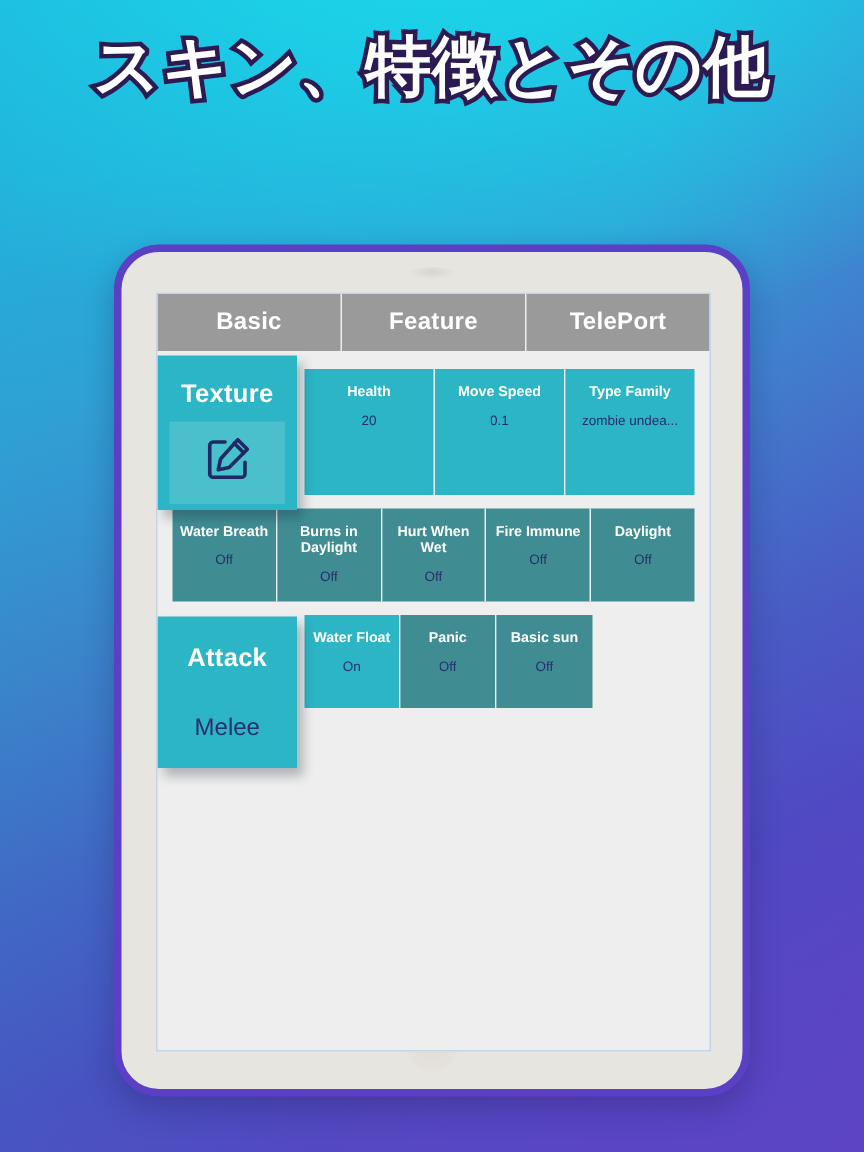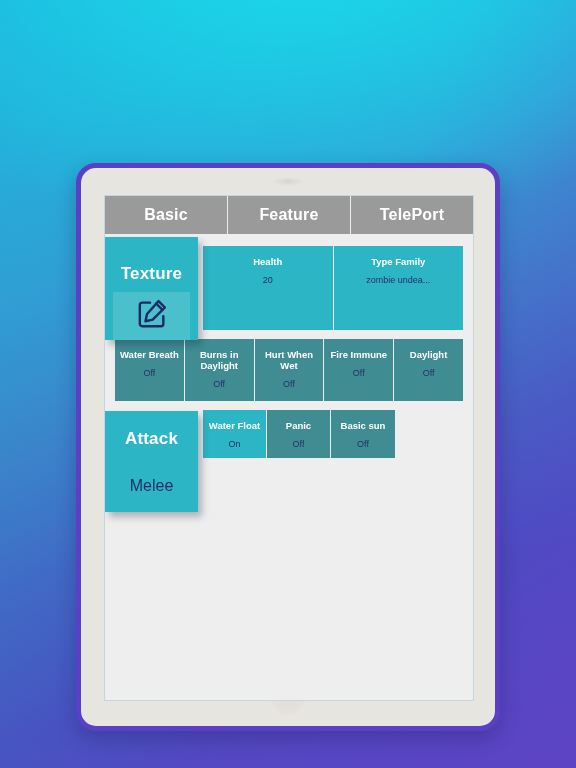--- a/index.html
+++ b/index.html
@@ -75,21 +75,21 @@
 
   
   #tablet {
     position: absolute;
     left: 76px;
     top: 163px;
     width: 424px;
     height: 568px;
     background: #e7e5e0;
     border: 5px solid #5b3fc4;
-    border-radius: 20px;
+    border-radius: 30px;
     box-sizing: border-box;
     box-shadow: 0 8px 20px rgba(30,20,80,0.28);
     z-index: 6;
   }
   #tablet-camera {
     position: absolute;
     top: 10px;
     left: 50%;
     transform: translateX(-50%);
     width: 30px;
@@ -188,38 +188,38 @@
 
   
   #row1 { height: 84px; padding-left: 88px; }
   #row1 .cell { flex: 1 1 0; }
 
   
   #row2 { height: 62px; }
   #row2 .cell { flex: 1 1 0; }
 
   
-  #row3 { height: 48px; padding-left: 88px; }
+  #row3 { height: 62px; padding-left: 88px; }
   #row3 .cell { width: 64px; flex: 0 0 64px; }
 
   
   .big-card {
     position: absolute;
     background: #2cb5c4;
     box-shadow: 4px 5px 7px rgba(30,40,60,0.30);
     z-index: 5;
     display: flex;
     flex-direction: column;
     align-items: center;
   }
   .big-title {
     color: #ffffff;
     font-size: 17px;
     font-weight: bold;
-    margin-top: 27px;
+    margin-top: 16px;
     letter-spacing: 0.2px;
   }
   #texture-card {
     left: 0px;
     top: 3px;
     width: 93px;
     height: 103px;
   }
   #texture-icon-box {
     width: 77px;
@@ -245,40 +245,45 @@
     margin-top: 12px;
   }
 </style>
 </head>
 <body>
 
 <div id="bg"></div>
 <div id="bg-overlay"></div>
 
 <div id="headline">
+  <span class="hl-line hl-white" id="hl-line2">スキン、特徴とその他</span>
 </div>
 
 <div id="tablet">
   <div id="tablet-camera"></div>
   <div id="tablet-home"></div>
 
   <div id="screen">
 
     <div id="tabbar">
       <div class="tab">Basic</div>
       <div class="tab">Feature</div>
       <div class="tab">TelePort</div>
     </div>
 
     <div id="content">
 
       <div class="row" id="row1">
         <div class="cell teal-light">
           <div class="cell-title">Health</div>
           <div class="cell-value">20</div>
+        </div>
+        <div class="cell teal-light">
+          <div class="cell-title">Move Speed</div>
+          <div class="cell-value">0.1</div>
         </div>
         <div class="cell teal-light">
           <div class="cell-title">Type Family</div>
           <div class="cell-value">zombie undea...</div>
         </div>
       </div>
 
       <div class="row" id="row2">
         <div class="cell teal-dark">
           <div class="cell-title">Water Breath</div>

